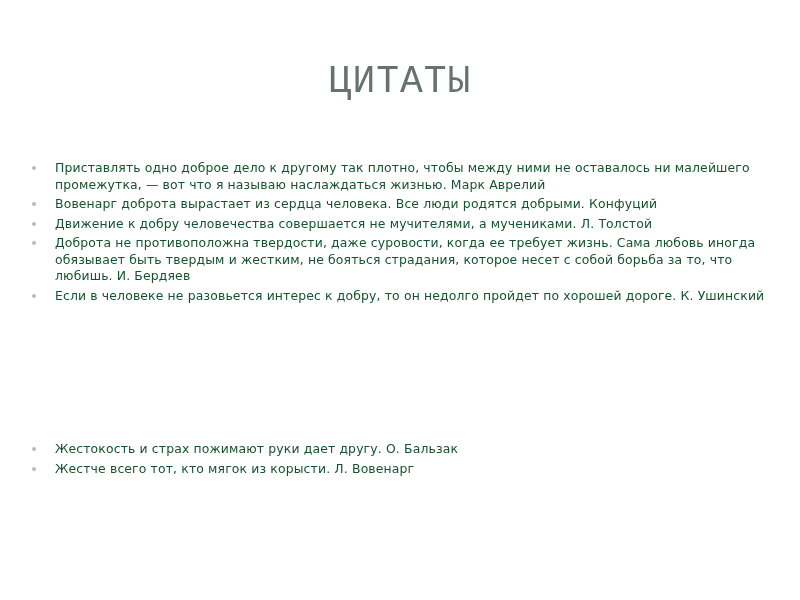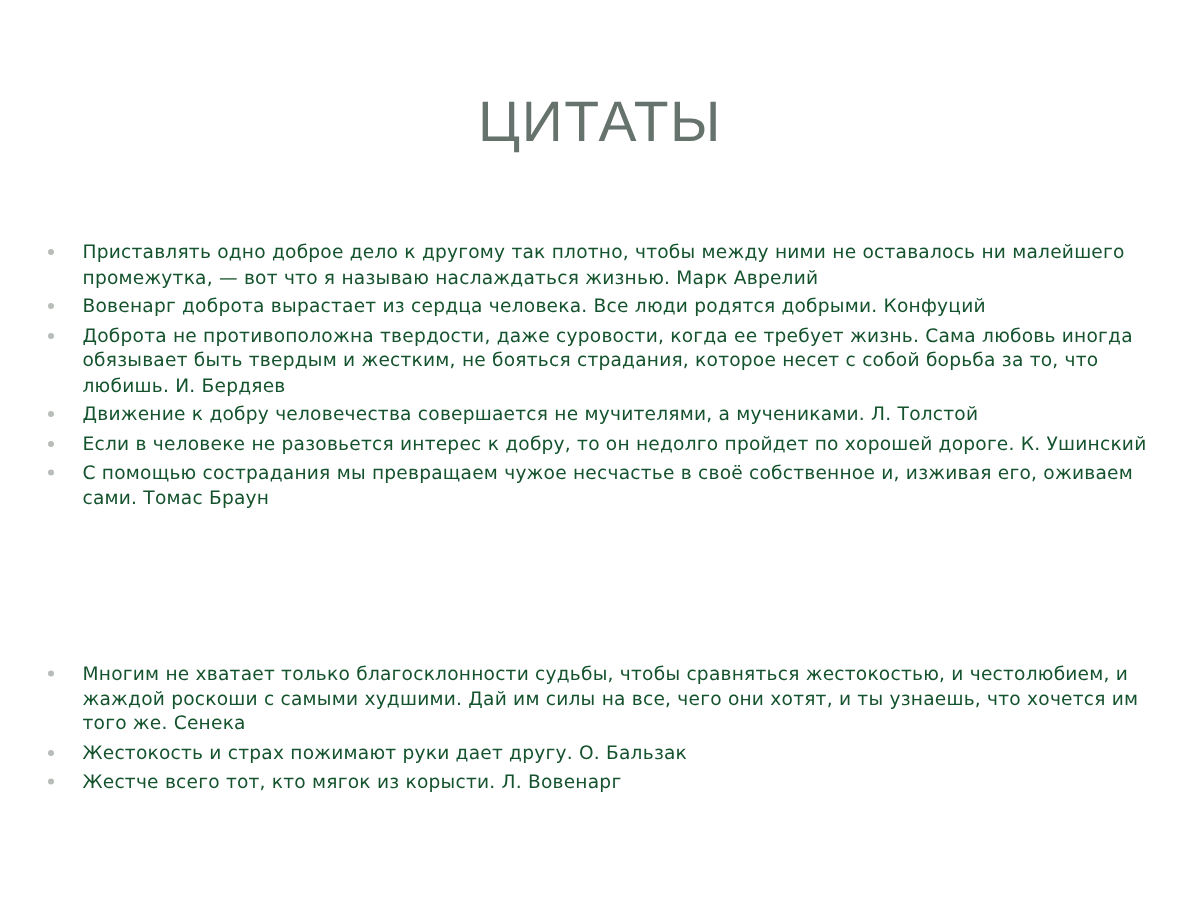--- a/index.html
+++ b/index.html
@@ -19,21 +19,21 @@
       left: 0; top: 0;
       width: 800px; height: 600px;
       background: #ffffff;
     }
     .title {
       position: absolute;
       left: 0;
       top: 58px;
       width: 800px;
       text-align: center;
-      font-family: Liberation Sans, sans-serif;
+      font-family: Liberation Mono, monospace;
       font-size: 38px;
       line-height: 48px;
       color: #66726c;
       letter-spacing: 1px;
     }
     .list {
       position: absolute;
       left: 30px;
       width: 750px;
       margin: 0;
@@ -63,24 +63,22 @@
   </style>
 </head>
 <body>
 
 <div class="slide">
   <div class="title">ЦИТАТЫ</div>
 
   <ul class="list list-a">
     <li class="item"><span class="bullet"></span><span>Приставлять одно доброе дело к другому так плотно, чтобы между ними не оставалось ни малейшего промежутка, — вот что я называю наслаждаться жизнью. Марк Аврелий</span></li>
     <li class="item"><span class="bullet"></span><span>Вовенарг доброта вырастает из сердца человека. Все люди родятся добрыми. Конфуций</span></li>
+    <li class="item"><span class="bullet"></span><span>Движение к добру человечества совершается не мучителями, а мучениками. Л. Толстой</span></li>
     <li class="item"><span class="bullet"></span><span>Доброта не противоположна твердости, даже суровости, когда ее требует жизнь. Сама любовь иногда обязывает быть твердым и жестким, не бояться страдания, которое несет с собой борьба за то, что любишь. И. Бердяев</span></li>
-    <li class="item"><span class="bullet"></span><span>Движение к добру человечества совершается не мучителями, а мучениками. Л. Толстой</span></li>
     <li class="item"><span class="bullet"></span><span>Если в человеке не разовьется интерес к добру, то он недолго пройдет по хорошей дороге. К. Ушинский</span></li>
-    <li class="item"><span class="bullet"></span><span>С помощью сострадания мы превращаем чужое несчастье в своё собственное и, изживая его, оживаем сами. Томас Браун</span></li>
   </ul>
 
   <ul class="list list-b">
-    <li class="item"><span class="bullet"></span><span>Многим не хватает только благосклонности судьбы, чтобы сравняться жестокостью, и честолюбием, и жаждой роскоши с самыми худшими. Дай им силы на все, чего они хотят, и ты узнаешь, что хочется им того же. Сенека</span></li>
     <li class="item"><span class="bullet"></span><span>Жестокость и страх пожимают руки дает другу. О. Бальзак</span></li>
     <li class="item"><span class="bullet"></span><span>Жестче всего тот, кто мягок из корысти. Л. Вовенарг</span></li>
   </ul>
 </div>
 
 </body></html>

